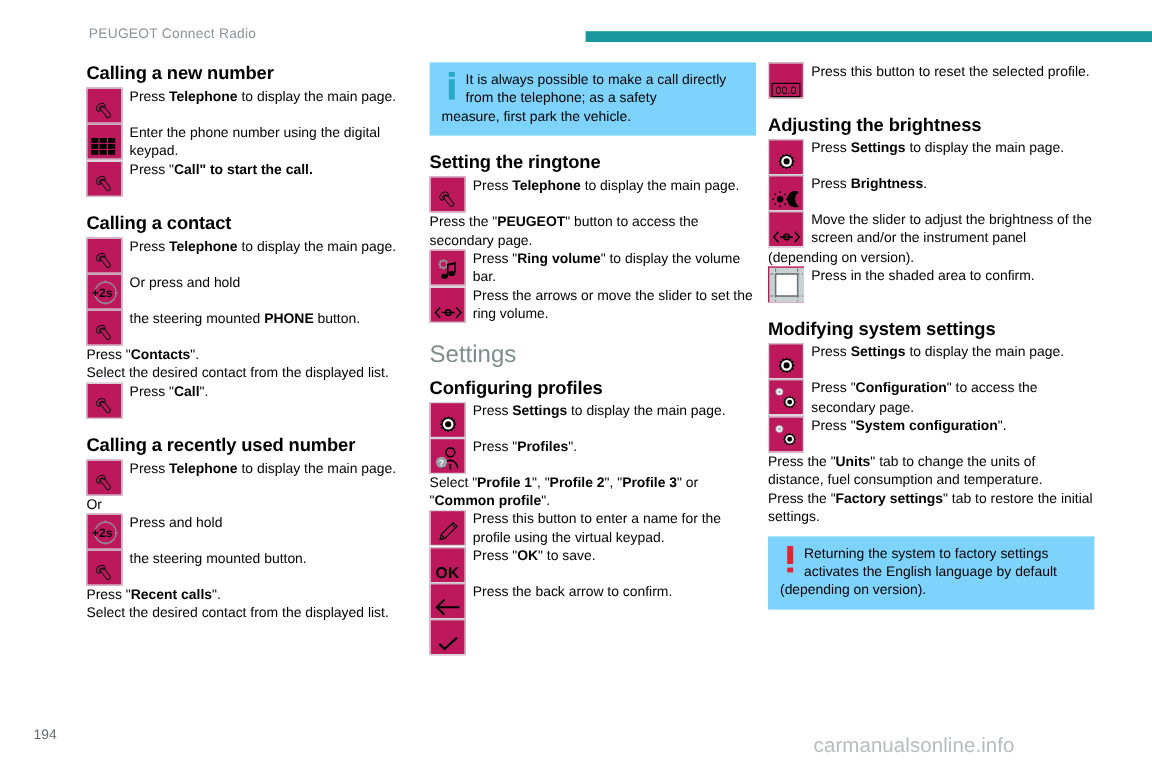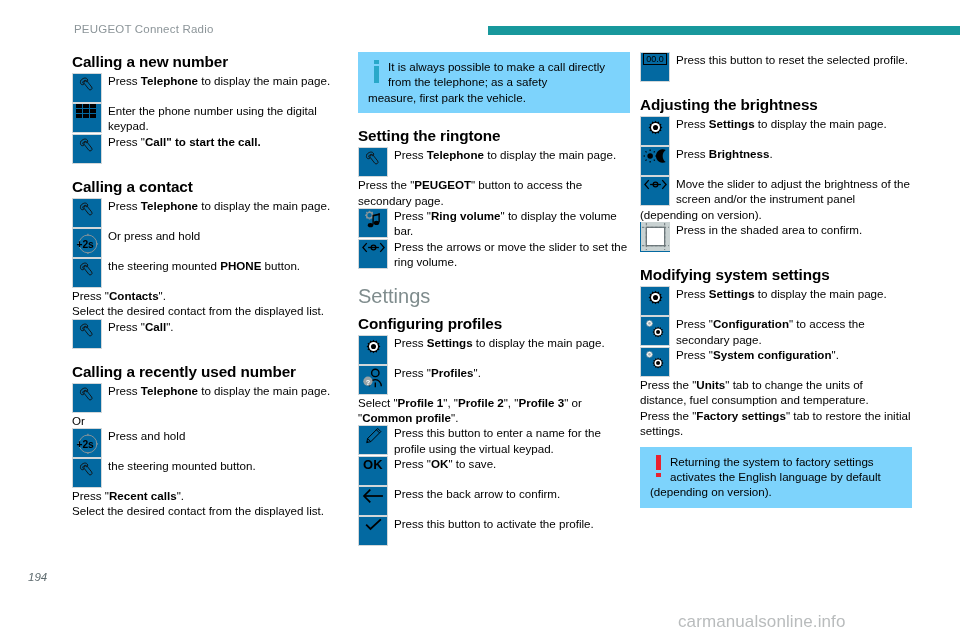--- a/index.html
+++ b/index.html
@@ -63,23 +63,23 @@
     align-items: flex-start;
     margin: 0;
   }
   .ibox {
     width: 30px; min-width: 30px;
     height: 30px;
     border: 1px solid #d3d7d9;
     box-sizing: border-box;
     margin-right: 6px;
     display: flex;
-    align-items: flex-start;
+    align-items: flex-end;
     justify-content: center;
-    background: #0369a1;
+    background: #be185d;
     flex: 0 0 30px;
   }
   .ibox.noborder { border: none; }
   .stxt { flex: 1 1 auto; padding-top: 0px; }
   .para { margin: 0; }
   b { font-weight: bold; }
 
   
   .callout {
     background: #7dd3fc;
@@ -133,24 +133,23 @@
   .okglyph { font-size: 13px; font-weight: bold; letter-spacing: 0.3px; }
   .num000 {
     font-size: 9px;
     border: 1px solid #000;
     padding: 0px 2px;
     line-height: 10px;
   }
   
   .pageno {
     position: absolute;
-    left: 28px; top: 571px;
+    left: 28px; top: 607px;
     font-size: 11.5px;
     color: #5d6a6e;
-    font-style: italic;
   }
   .watermark {
     position: absolute;
     left: 678px; top: 612px;
     font-size: 17px;
     color: #b9bcbd;
     letter-spacing: 0.1px;
   }
 </style>
 </head>
@@ -461,21 +460,20 @@
       </div>
       <div class="stxt">Press the back arrow to confirm.</div>
     </div>
 
     <div class="step">
       <div class="ibox">
         <svg viewBox="0 0 22 18" width="19" height="16">
           <path d="M2.5 8.5l5 5 12-11" stroke="#000" stroke-width="2.1" fill="none"></path>
         </svg>
       </div>
-      <div class="stxt">Press this button to activate the profile.</div>
     </div>
   </div>
 
   <div class="col col-3">
 
 
     <div class="step">
       <div class="ibox">
         <span class="num000">00.0</span>
       </div>

